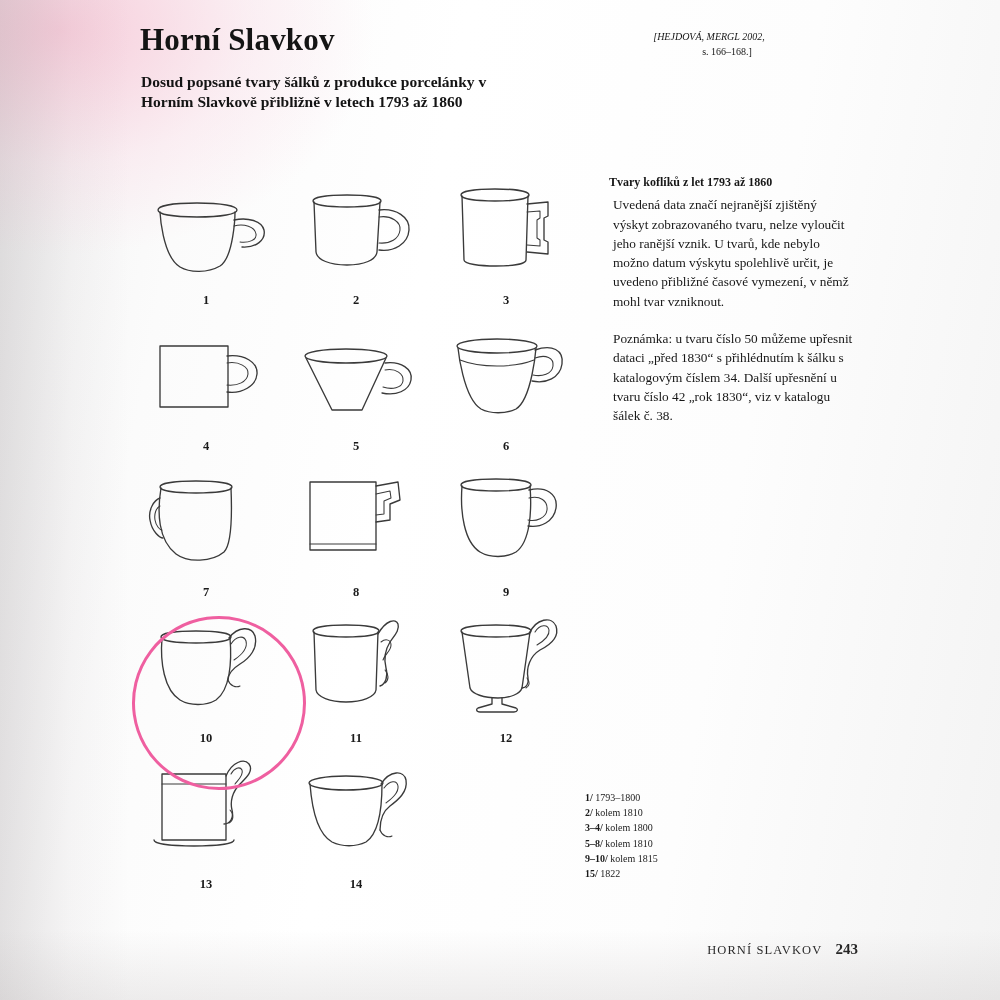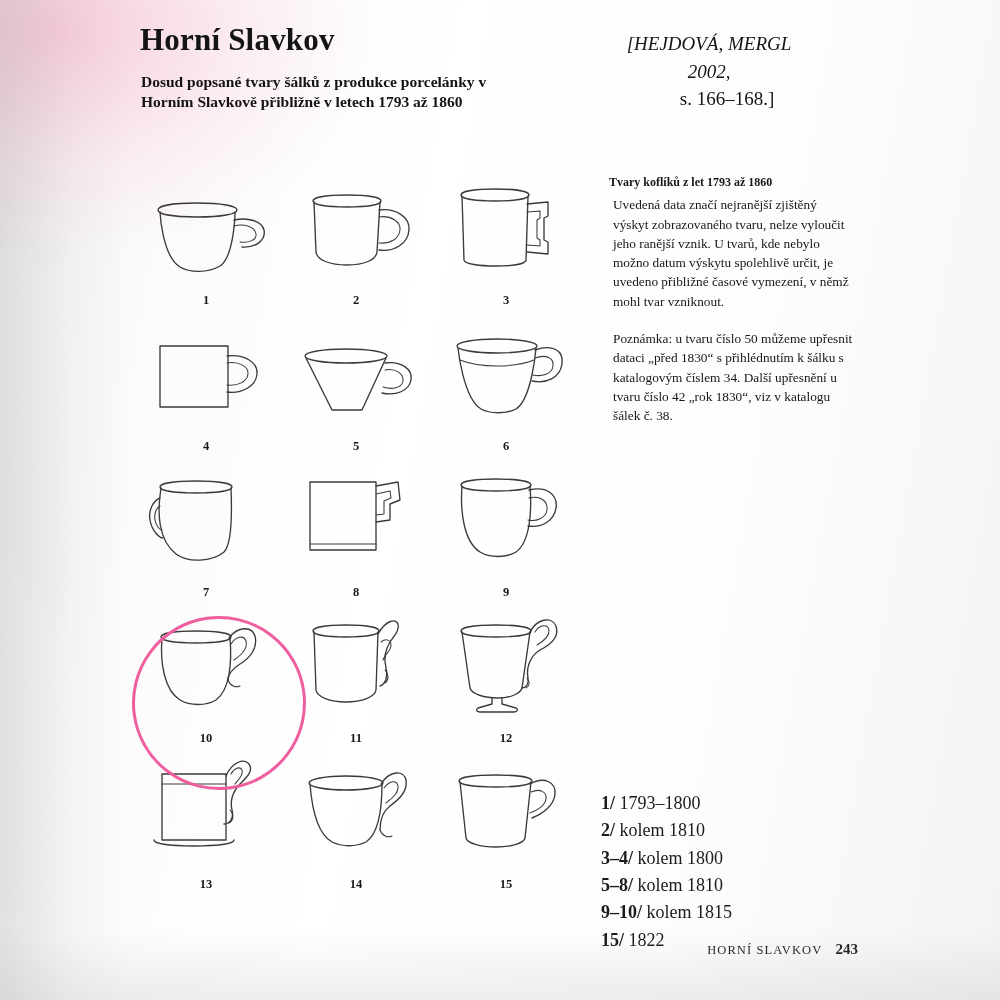--- a/index.html
+++ b/index.html
@@ -65,21 +65,21 @@
     font-weight: bold;
     font-size: 15.5px;
     line-height: 1.32;
     color: #141414;
   }
   .cite {
     position: absolute;
     left: 484px;
     top: 30px;
     width: 210px;
-    font-size: 19px;
+    font-size: 10px;
     font-style: italic;
     line-height: 1.45;
     text-align: center;
     color: #141414;
   }
   .cite .plain { font-style: normal; margin-left: 36px; }
 
   
   .rc {
     position: absolute;
@@ -94,24 +94,24 @@
   .rc h4 {
     margin: 0 0 1px 0;
     font-size: 12px;
     font-weight: bold;
   }
   .rc p { margin: 4px; }
 
   
   .datelist {
     position: absolute;
-    left: 481px;
+    left: 465px;
     top: 790px;
     width: 240px;
-    font-size: 18px;
+    font-size: 10px;
     line-height: 1.52;
   }
   .datelist div span.b { font-weight: bold; }
 
   
   .footer {
     position: absolute;
     left: 0;
     right: 0;
     bottom: 42px;
@@ -369,29 +369,20 @@
           <svg class="art" viewBox="0 0 140 124">
             <path class="ln" d="M24 40 C26 66 32 90 46 98 C56 103 70 103 80 98 C92 90 96 66 96 40"></path>
             <path class="ln" d="M23 39 C23 35 40 32 60 32 C80 32 97 35 97 39 C97 43 80 46 60 46 C40 46 23 43 23 39 Z"></path>
             <path class="ln" d="M95 40 C104 26 118 26 120 36 C122 48 112 56 104 62 C96 68 94 78 94 86"></path>
             <path class="ln thin" d="M98 44 C104 36 111 36 112 42 C113 49 105 55 100 59"></path>
             <path class="ln thin" d="M94 86 C96 92 102 94 106 92"></path>
           </svg>
           <div class="num">14</div>
         </div>
 
-        <div class="cell c2">
-          <svg class="art" viewBox="0 0 140 124">
-            <path class="ln" d="M24 38 L30 94 C31 99 44 103 60 103 C76 103 88 99 89 94 L95 38"></path>
-            <path class="ln" d="M23 37 C23 33 40 31 60 31 C80 31 96 33 96 37 C96 41 80 43 60 43 C40 43 23 41 23 37 Z"></path>
-            <path class="ln" d="M94 40 C108 32 120 38 119 50 C118 62 106 70 96 74"></path>
-            <path class="ln thin" d="M95 48 C104 44 111 48 110 55 C109 62 100 67 94 69"></path>
-          </svg>
-          <div class="num">15</div>
-        </div>
       </div>
 
     </div>
 
     <div class="footer">
       <span class="fname">HORNÍ SLAVKOV</span>
       <span class="fpage">243</span>
     </div>
 
   </div>

